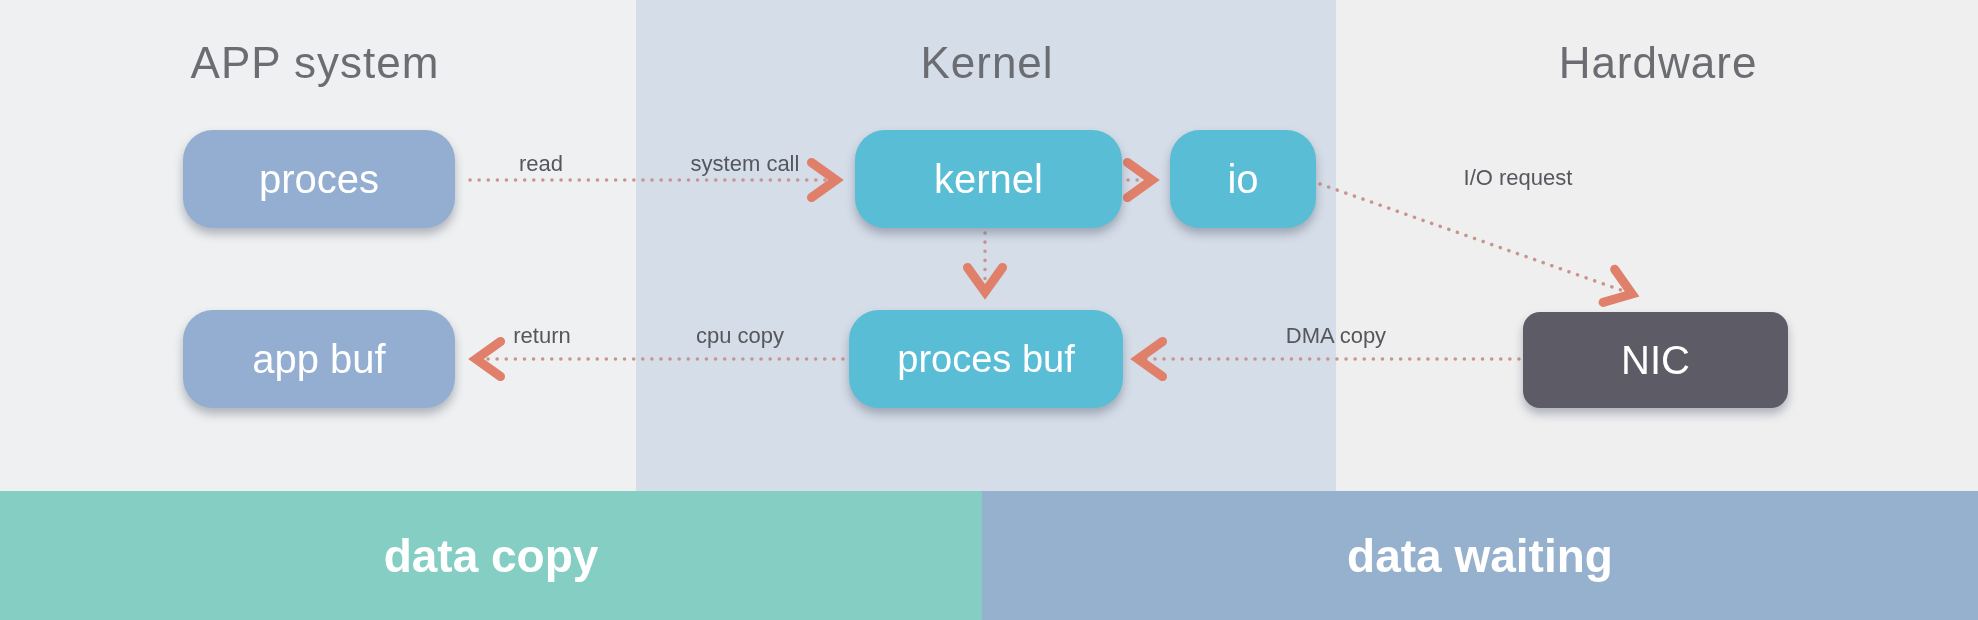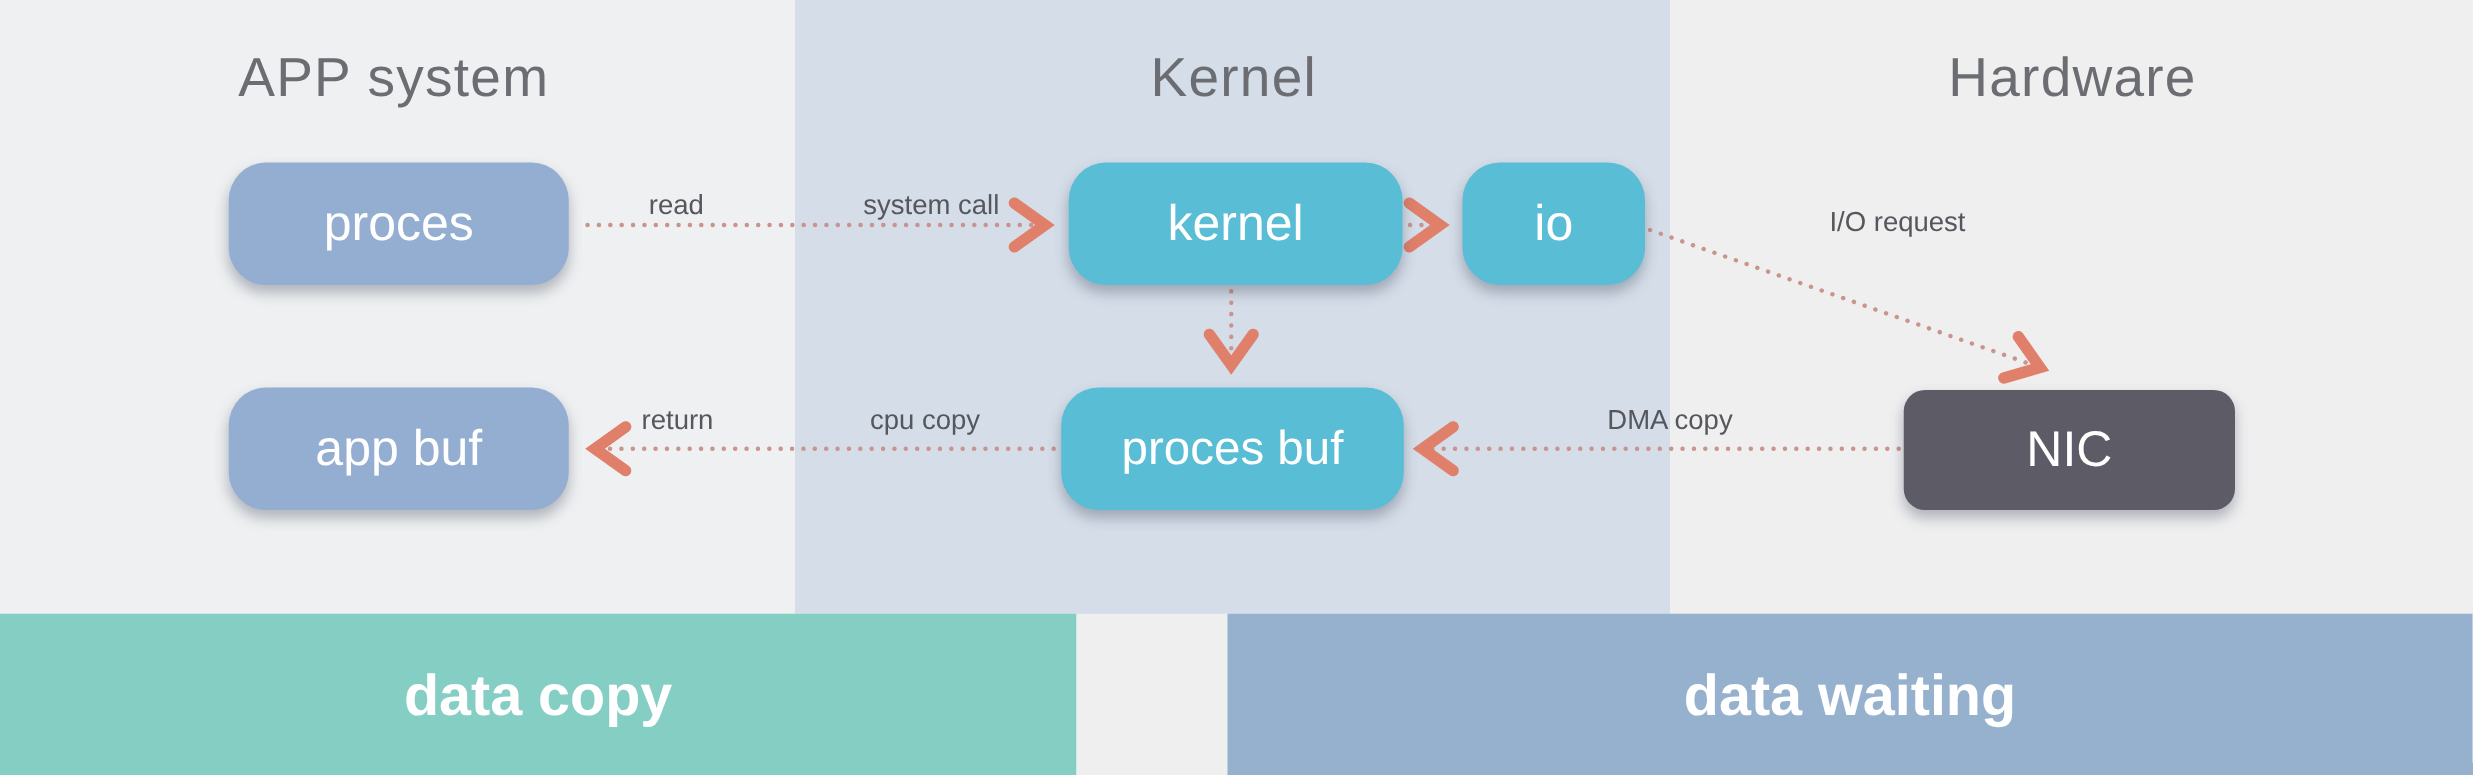--- a/index.html
+++ b/index.html
@@ -59,21 +59,21 @@
   .e-return{left:542px;top:318px;}
   .e-cpucopy{left:740px;top:318px;}
   .e-dmacopy{left:1336px;top:318px;}
 
   
   .bar{
     position:absolute;top:491px;height:129px;
     display:flex;align-items:center;justify-content:center;
     color:#ffffff;font-weight:bold;font-size:46px;
   }
-  .bar-copy{left:0;width:861px;background:#85cec4;}
+  .bar-copy{left:0;width:982px;background:#85cec4;}
   .bar-wait{left:982px;width:996px;background:#96b1ce;}
 </style>
 </head>
 <body>
 
 <div class="diagram">
 
   <div class="col col-app"></div>
   <div class="col col-kernel"></div>
   <div class="col col-hw"></div>

